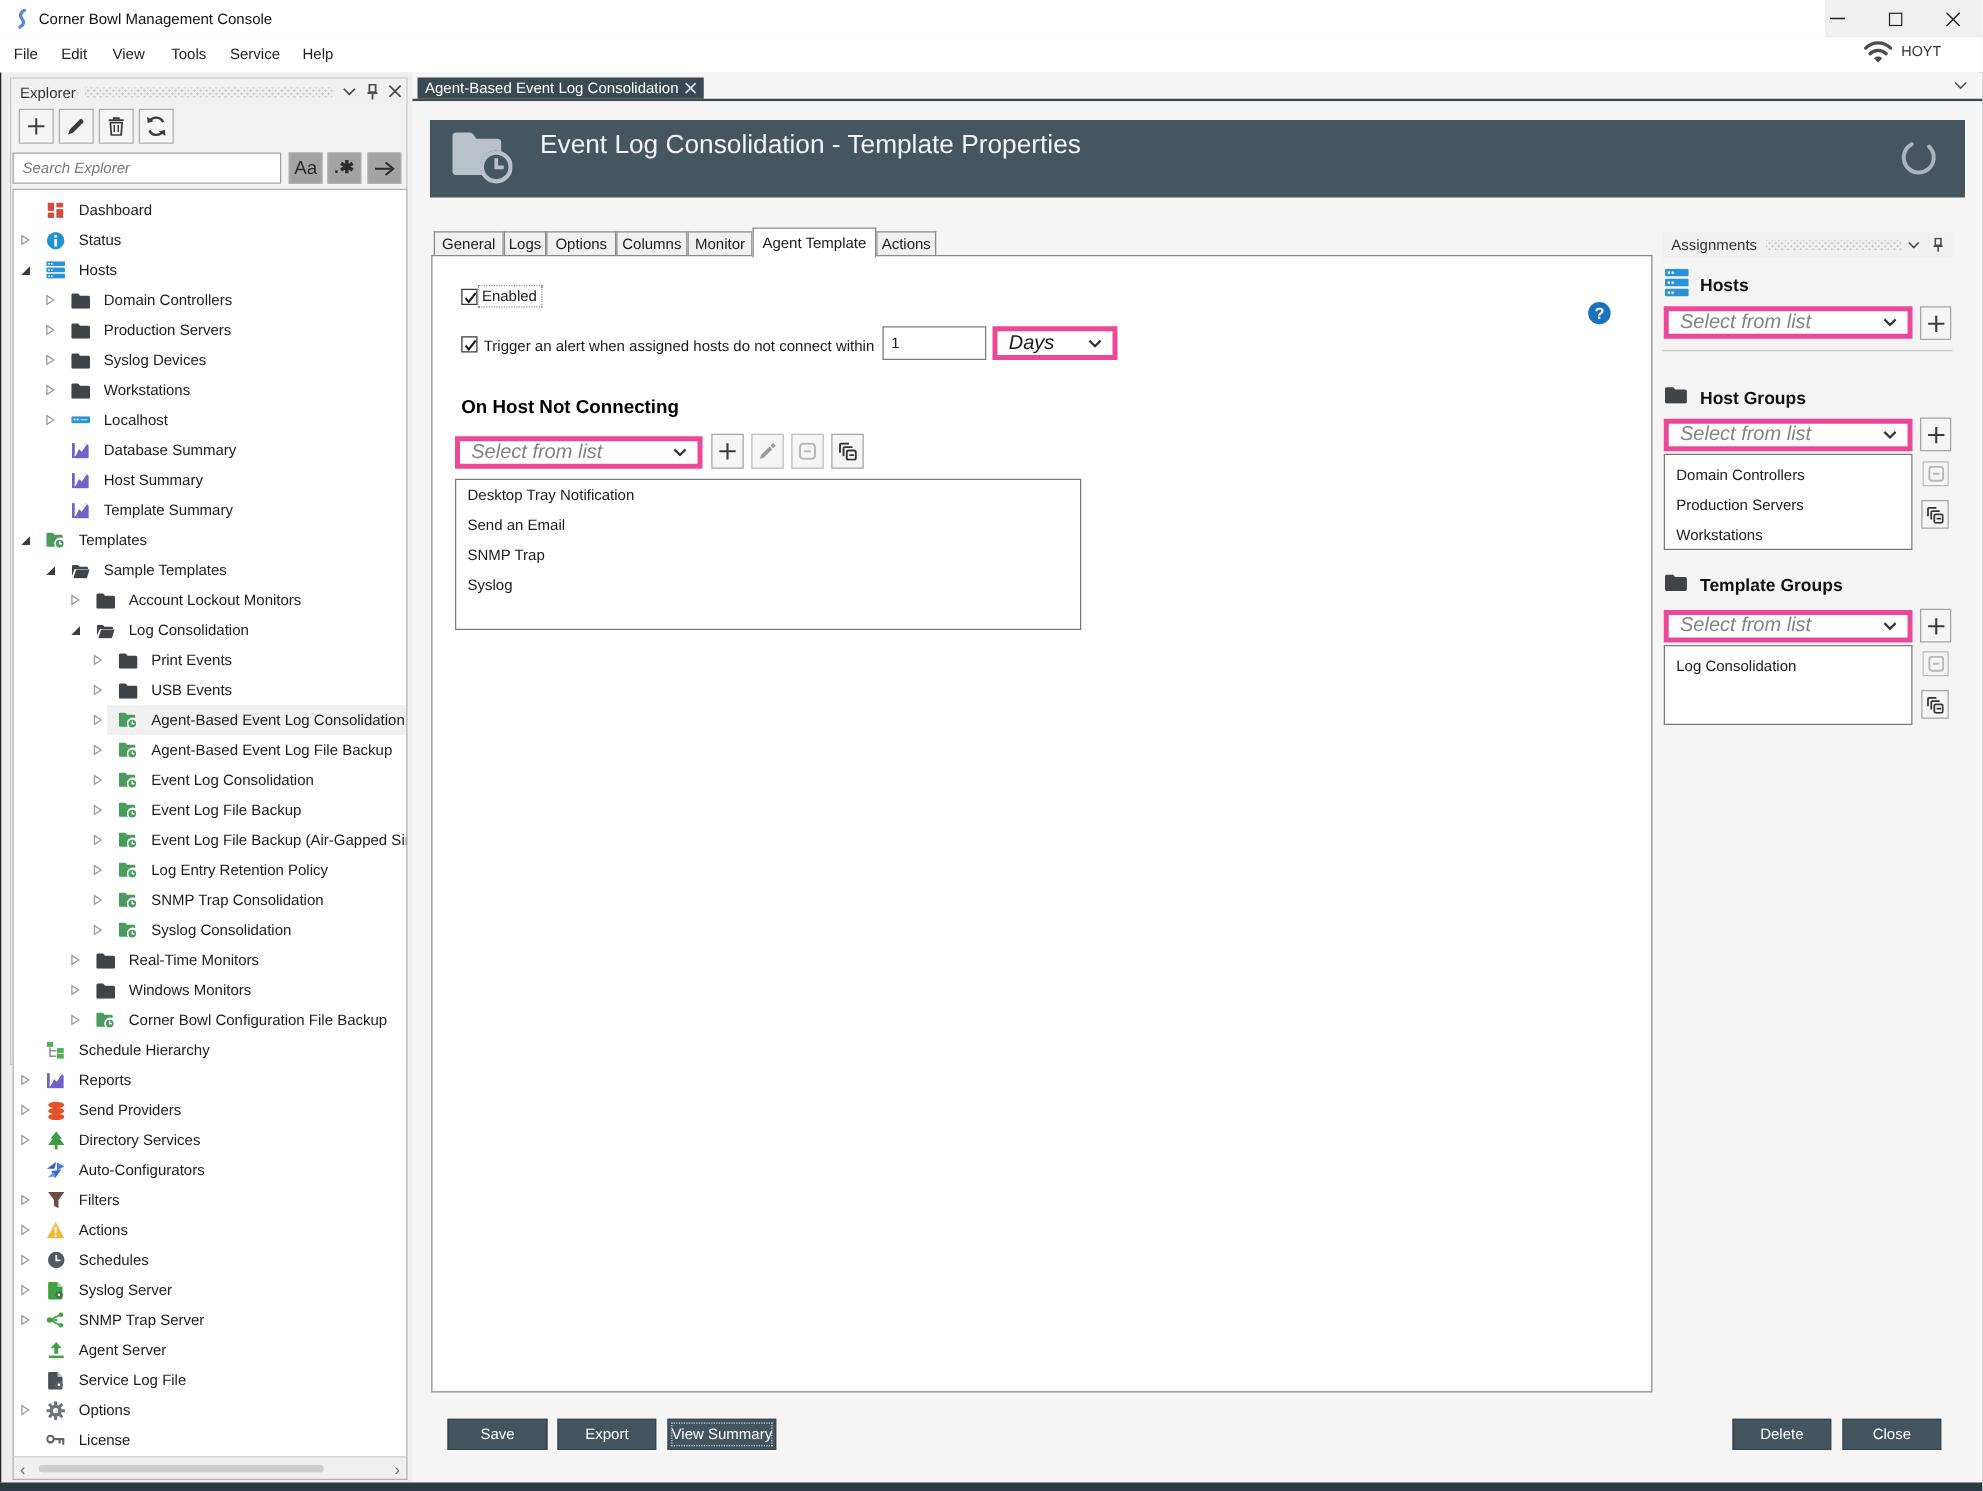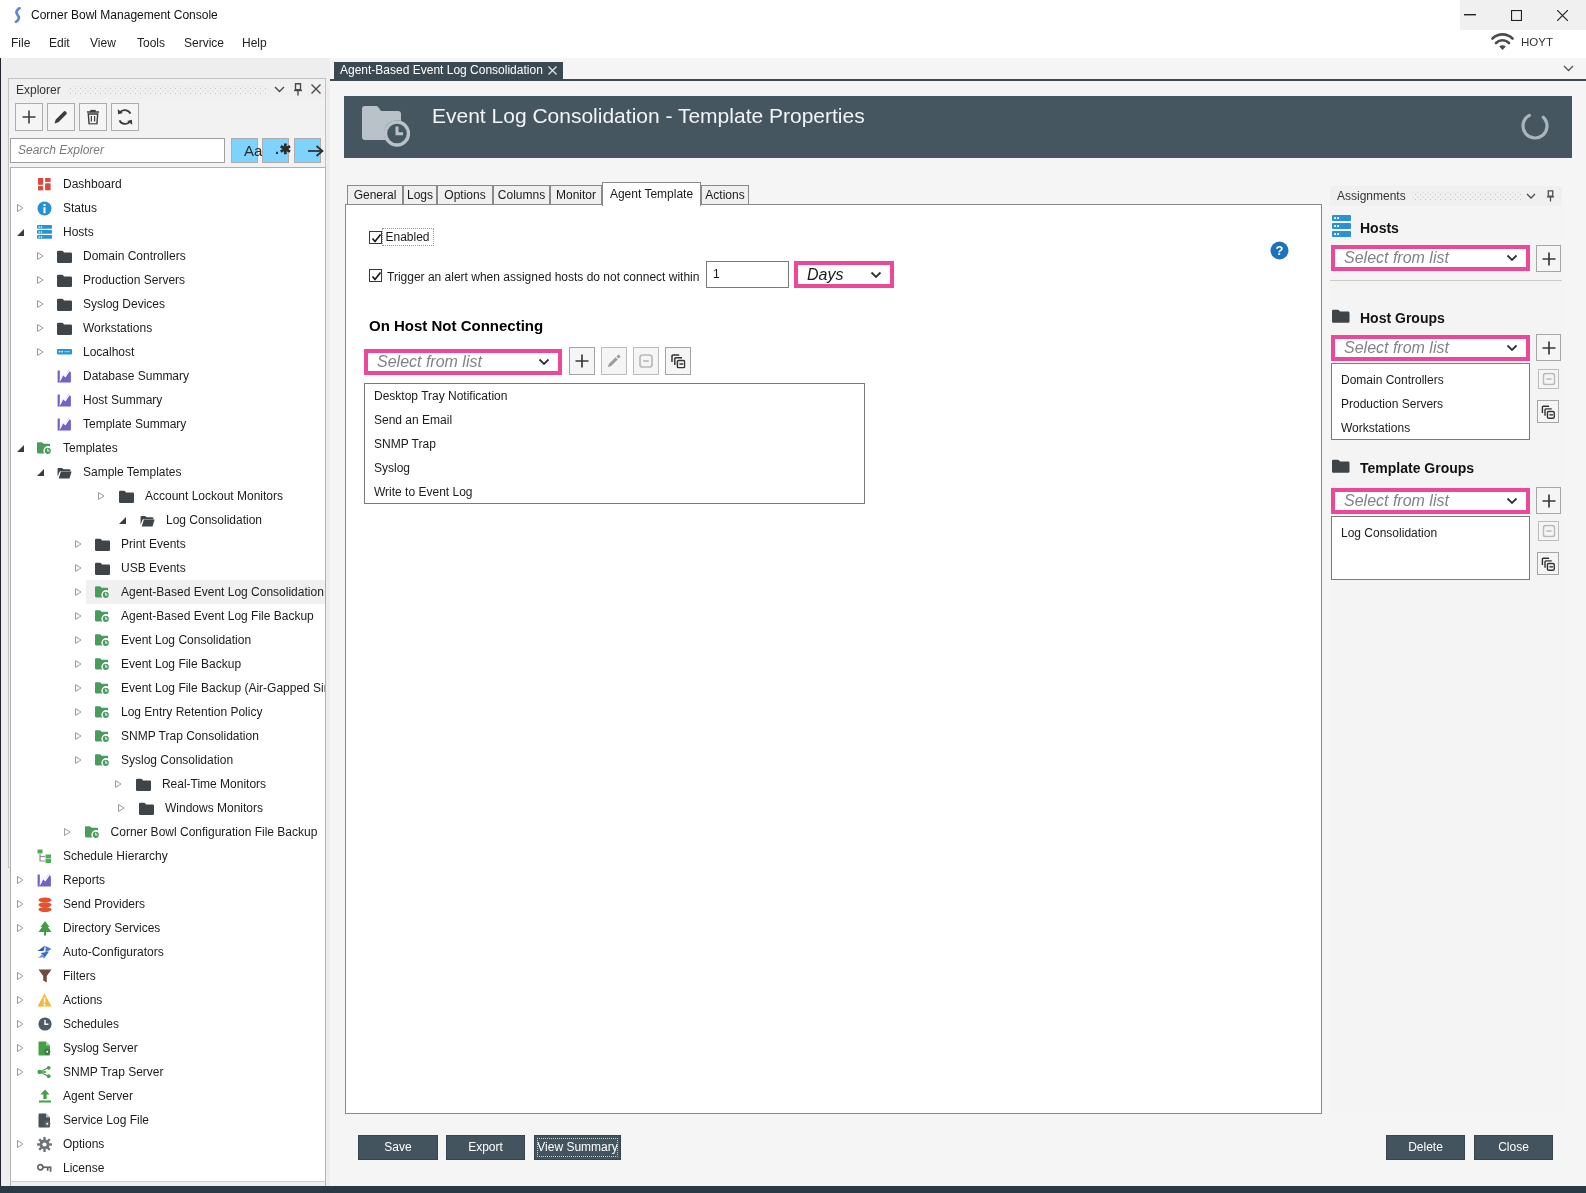--- a/index.html
+++ b/index.html
@@ -14,35 +14,35 @@
 
 
 #menubar { position:absolute; left:0; top:30px; width:1586px; height:28px; background:#ffffff; }
 #menubar .mi { position:absolute; top:6px; font-size:12px; color:#222; }
 #hoyt { position:absolute; left:1521px; top:36px; font-size:11.5px; color:#333; }
 
 
 #dock { position:absolute; left:0; top:58px; width:1586px; height:1128px; background:#eeeeee; border-left:1px solid #23232e; border-right:2px solid #6b6d74; }
 
 
-#explorer { position:absolute; left:8px; top:78px; width:318px; height:790px; background:#f2f2f2; border:1px solid #c3c3c3; }
+#explorer { position:absolute; left:8px; top:62px; width:318px; height:790px; background:#f2f2f2; border:1px solid #c3c3c3; }
 #exp-title { position:absolute; left:0; top:0; width:100%; height:21px; background:#f0f0f0; }
 #exp-title .cap { position:absolute; left:7px; top:4px; font-size:12px; color:#333; }
 .grip { position:absolute; height:8px; background-image:radial-gradient(#c6c6c6 0.8px, transparent 1px), radial-gradient(#c6c6c6 0.8px, transparent 1px); background-size:5px 5px; background-position:0 0, 2.5px 2.5px; }
 #exp-title .grip { left:59px; top:7px; width:198px; }
 .toolbtn { position:absolute; width:28px; height:28px; background:#f5f5f5; border:1px solid #adadad; }
 .toolbtn svg { position:absolute; left:50%; top:50%; transform:translate(-50%,-50%); }
 #exp-search { position:absolute; left:1px; top:59px; width:215px; height:25px; background:#fff; border:1px solid #9f9f9f; color:#787878; font-size:12px; line-height:23px; padding-left:7px;font-style:italic; }
-.srchbtn { position:absolute; top:59px; width:27px; height:25px; background:#7dd3fc; border:1px solid #adadad; text-align:left; color:#2b2b2b;padding-left:12px; }
+.srchbtn { position:absolute; top:59px; width:27px; height:25px; background:#a3a3a3; border:1px solid #adadad; text-align:center; color:#2b2b2b; }
 #tree { position:absolute; left:1px; top:88px; width:316px; height:1014px; background:#ffffff; border:1px solid #b0b0b0; border-bottom:none; overflow:hidden; padding-top:4px; }
 .trow { height:24px; display:flex; align-items:center; white-space:nowrap; }
 .texp { width:16px; flex:0 0 16px; display:flex; align-items:center; justify-content:center; }
 .tico { width:15px; flex:0 0 15px; margin-left:9px; display:flex; align-items:center; justify-content:center; }
 .tlab { margin-left:11px; font-size:12px; color:#1c1c1c; }
-.l0 { padding-left:1px; } .l1 { padding-left:21px; } .l2 { padding-left:41px;justify-content:center; } .l3 { padding-left:59px; }
+.l0 { padding-left:1px; } .l1 { padding-left:21px; } .l2 { padding-left:41px; } .l3 { padding-left:59px; }
 .sel { background:linear-gradient(to right, transparent 75px, #f0f0f0 75px); }
 #hscroll { position:absolute; left:1px; top:1102px; width:316px; height:19px; background:#f0f0f0; border:1px solid #b0b0b0; border-top:1px solid #d0d0d0; }
 #hscroll .thumb { position:absolute; left:20px; top:6px; width:228px; height:6px; border-radius:3px; background:#cdcdcd; }
 .sarrow { position:absolute; top:2px; font-size:13px; color:#666; }
 
 
 #tabstrip { position:absolute; left:330px; top:58px; width:1256px; height:23px; background:#f5f5f5; }
 #tabstrip .underline { position:absolute; left:0; top:21px; width:100%; height:2px; background:#3b4953; }
 #doctab { position:absolute; left:4px; top:4px; width:229px; height:17px; background:#3b4953; color:#fff; font-size:12px; line-height:17px; padding-left:6px; }
 #strip-chev { position:absolute; right:12px; top:7px; }
@@ -885,21 +885,20 @@
           <path d="M4.3,11.4 V5.2 a1,1 0 0 1 1,-1 H11.5" fill="none" stroke="#333" stroke-width="1.5"></path>
           <rect x="6.9" y="6.9" width="7.3" height="7.3" rx="1.3" fill="none" stroke="#333" stroke-width="1.5"></rect>
           <path d="M8.9,10.55 H12.8" stroke="#333" stroke-width="1.5"></path>
         </svg>
       </div>
     <div class="listbox" style="left:18px;top:178px;width:501px;height:121px;padding-top:0px">
       <div class="li">Desktop Tray Notification</div>
       <div class="li">Send an Email</div>
       <div class="li">SNMP Trap</div>
       <div class="li">Syslog</div>
-      <div class="li">Write to Event Log</div>
     </div>
   </div>
 
   <div id="assign">
     <div id="assign-title">
       <span class="cap">Assignments</span>
       <span class="grip"></span>
       <svg class="abs" style="left:196px;top:7px" width="10" height="6">
           <path d="M1,1 L5,5 L9,1" fill="none" stroke="#4a4a4a" stroke-width="1.3"></path>
         </svg>

